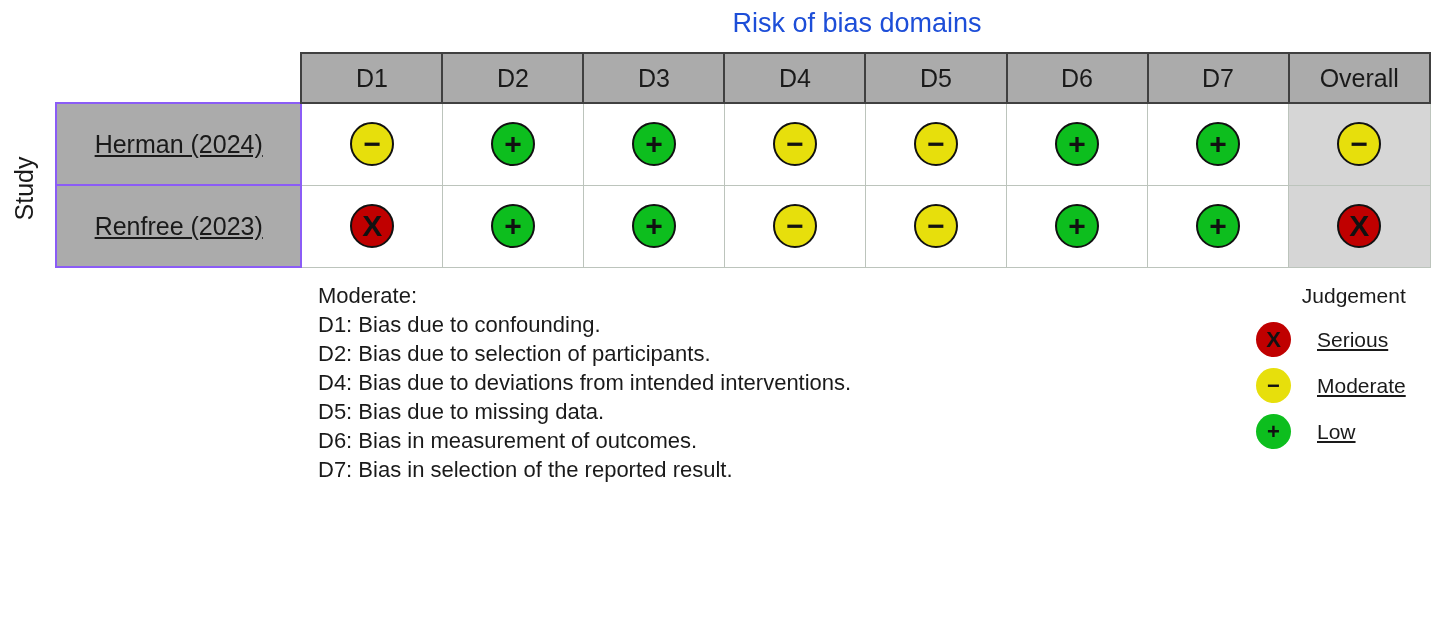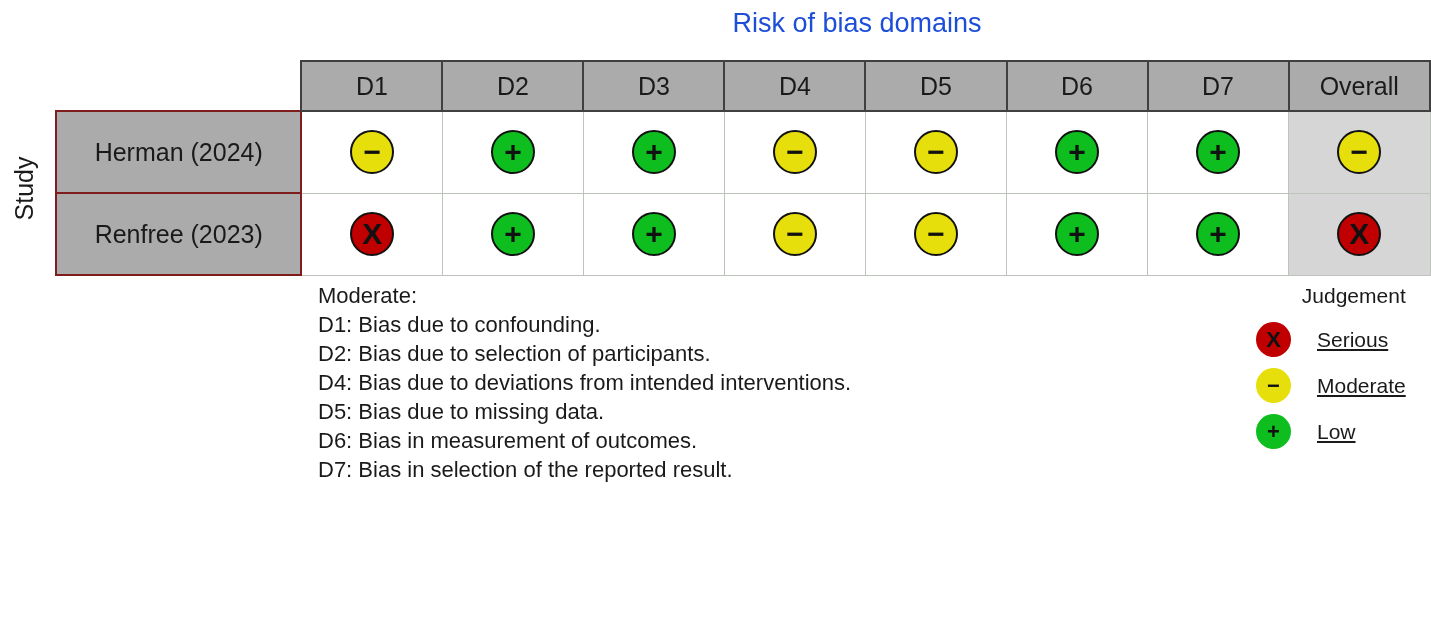--- a/index.html
+++ b/index.html
@@ -36,21 +36,21 @@
     justify-content: center;
   }
   .y-axis-label span {
     transform: rotate(-90deg);
     white-space: nowrap;
     font-size: 25px;
   }
   table.rob-table {
     position: absolute;
     left: 55px;
-    top: 60px;
+    top: 52px;
     border-collapse: collapse;
     table-layout: fixed;
   }
   table.rob-table td, table.rob-table th {
     padding: 0;
     text-align: center;
     vertical-align: middle;
     font-weight: normal;
   }
   td.corner-cell {
@@ -62,22 +62,23 @@
     width: 140px;
     height: 48px;
     background: #ABABAB;
     border: 2px solid #404040;
     font-size: 25px;
   }
   td.study-label {
     width: 245px;
     height: 80px;
     background: #ABABAB;
-    border: 2px solid #7f1d1d;
+    border: 2px solid #8b5cf6;
     font-size: 25px;
+    text-decoration: underline;
   }
   td.judgement-cell {
     width: 140px;
     height: 80px;
     background: #ffffff;
     border: 1px solid #BCC4BC;
   }
   td.judgement-cell.overall {
     background: #D6D6D6;
   }

